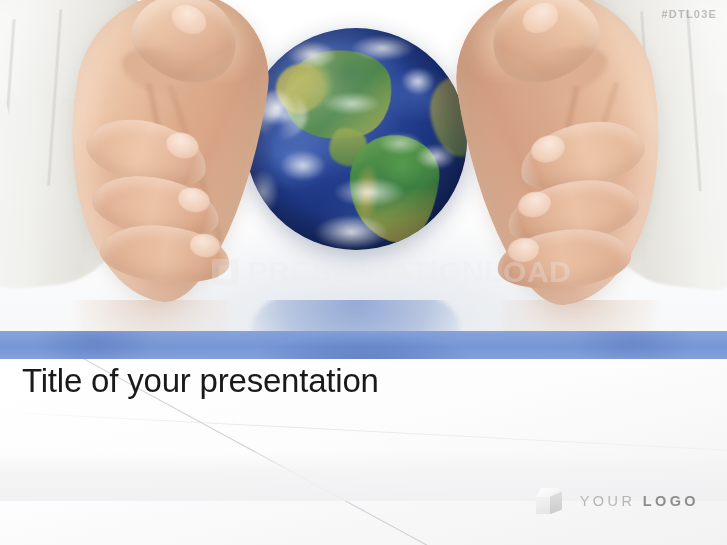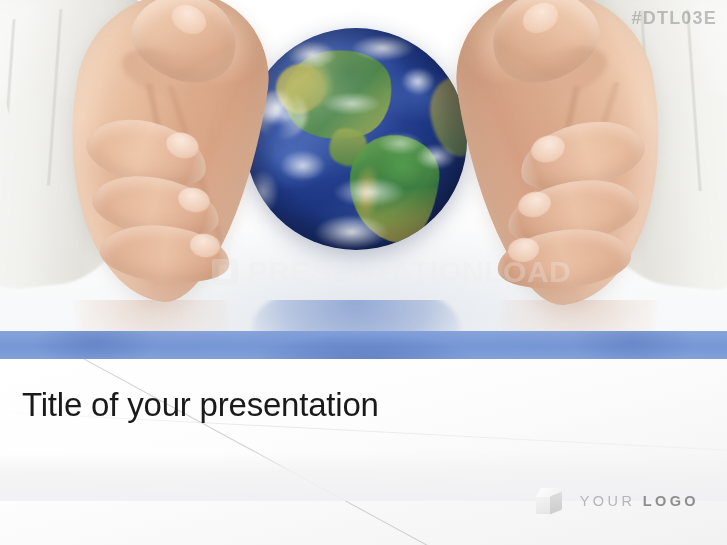--- a/index.html
+++ b/index.html
@@ -363,21 +363,21 @@
     background:#fbfbfb;border-radius:1px;
   }
   .wm-text{
     font-size:30px;letter-spacing:.5px;font-weight:700;
     color:#ececec;white-space:nowrap;
   }
 
   
   .corner-code{
     position:absolute;right:10px;top:8px;
-    font-size:18px;letter-spacing:1.2px;font-weight:700;
+    font-size:11px;letter-spacing:1.2px;font-weight:700;
     color:rgba(120,122,118,.45);
     pointer-events:none;
   }
 
   
   .bluebar{
     position:absolute;left:0;top:331px;width:727px;height:28px;
     background:linear-gradient(180deg, rgba(126,156,216,.93) 0%, rgba(108,142,210,.93) 55%, rgba(122,153,214,.93) 100%);
     display:flex;align-items:center;
   }
@@ -412,21 +412,21 @@
     position:absolute;left:-10px;top:52px;width:900px;height:1px;
     background:linear-gradient(90deg, rgba(214,214,216,0) 0%, rgba(210,210,213,.5) 30%, rgba(214,214,216,0) 100%);
     transform:rotate(3deg);transform-origin:left center;
   }
   .band{
     position:absolute;left:0;top:94px;width:727px;height:48px;
     background:linear-gradient(180deg, rgba(246,246,247,0) 0%, rgba(243,243,244,.85) 40%, rgba(240,240,242,.9) 100%);
   }
 
   .title{
-    position:absolute;left:22px;top:28px;
+    position:absolute;left:22px;top:4px;
     font-size:33px;color:#1a1a1a;font-weight:400;letter-spacing:-.2px;
     line-height:1.1;
   }
   .subtitle{
     position:absolute;left:22px;top:71px;
     font-size:19px;color:#7d7d7d;font-weight:400;
     line-height:1.2;
   }
 
   

